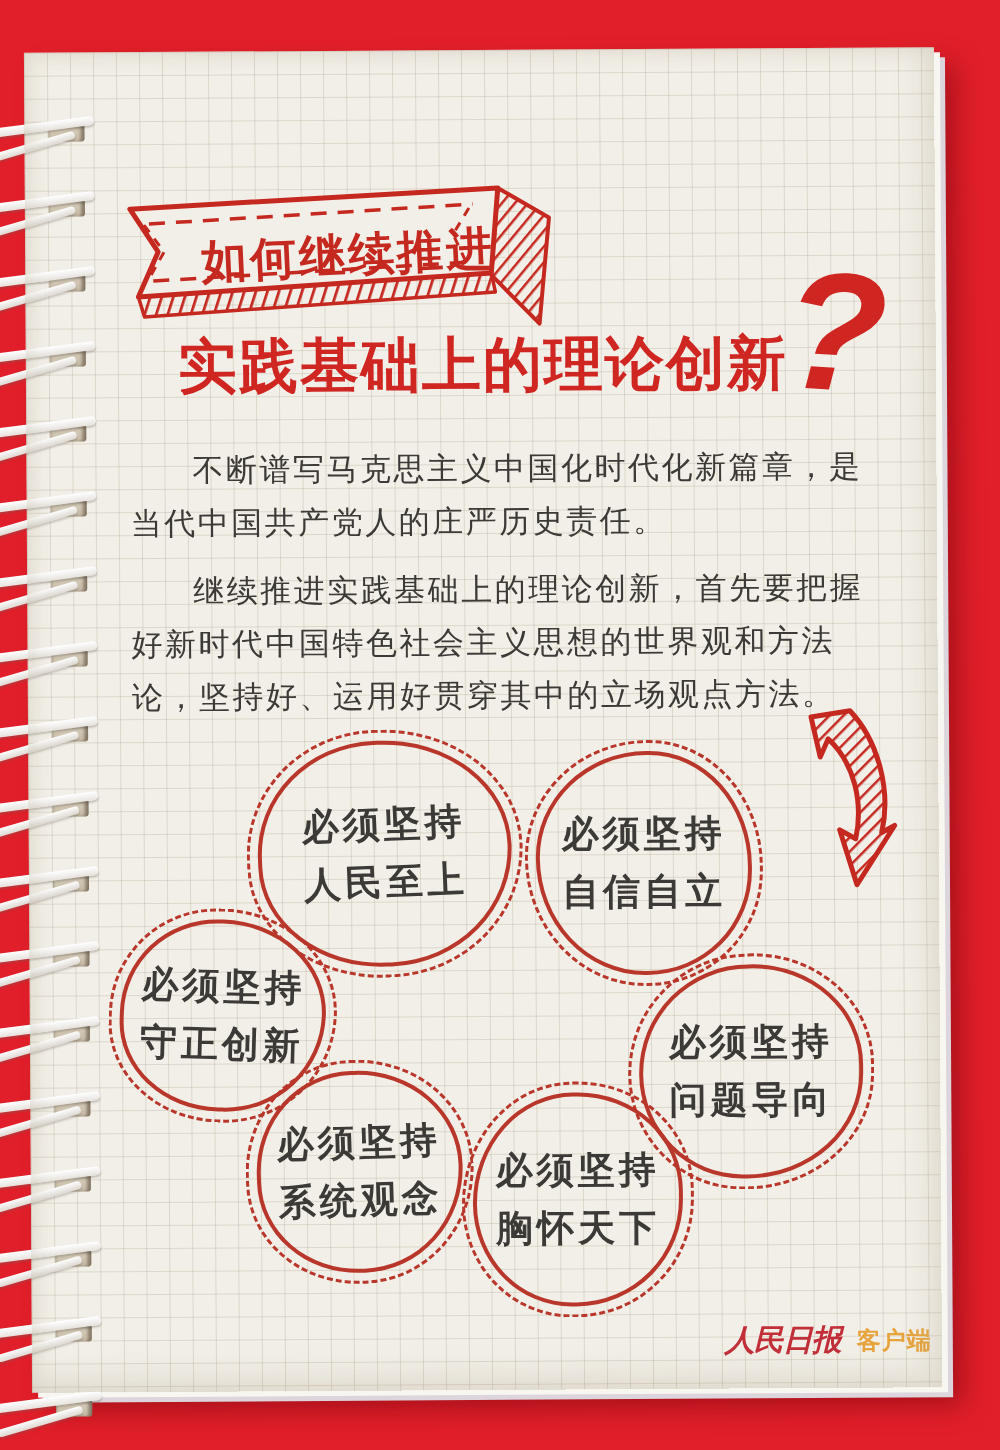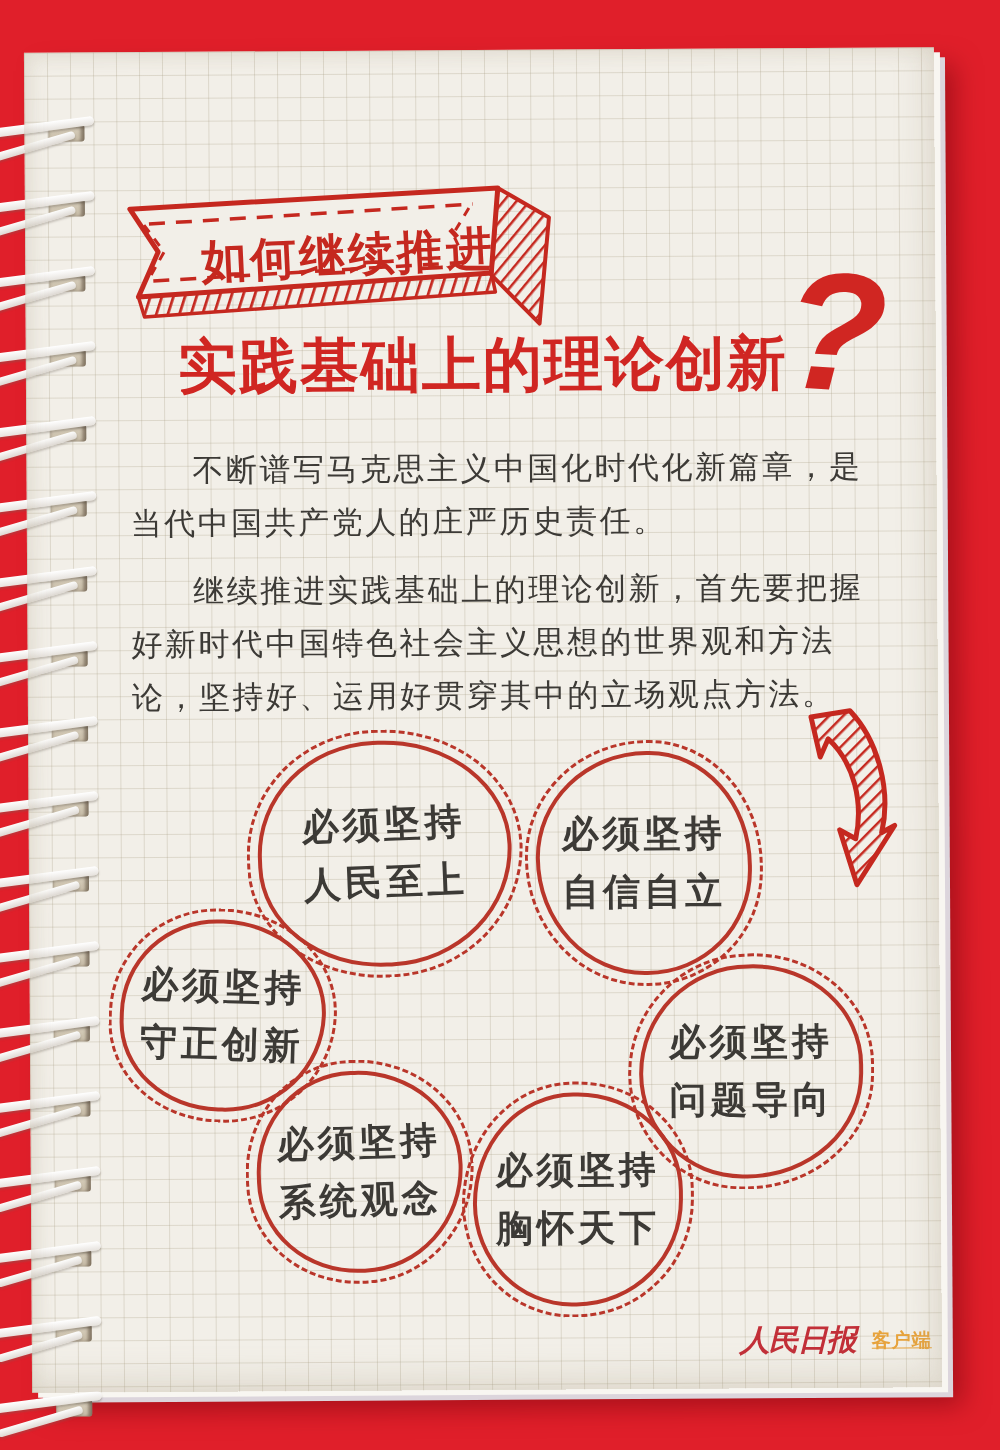--- a/index.html
+++ b/index.html
@@ -122,21 +122,21 @@
     position:absolute;left:700px;top:1272px;width:200px;
     display:flex;align-items:center;justify-content:flex-end;gap:8px;
     white-space:nowrap;
   }
   .brand{
     font-family:"Liberation Serif",serif;
     font-size:30px;font-weight:bold;font-style:italic;
     color:var(--brand-red);letter-spacing:-1px;margin-left:12px;
   }
   .divider{width:3px;height:30px;background:var(--gold);transform:skewX(-6deg);}
-  .product{font-size:19px;font-weight:bold;color:var(--gold);letter-spacing:1px;text-decoration:underline;}
+  .product{font-size:24px;font-weight:bold;color:var(--gold);letter-spacing:1px;}
 </style>
 </head>
 <body>
 
 <div class="page">
 
   <div>
     <div class="coil" style="--i:0">
         <div class="slot"></div>
         <div class="wire-a"></div>

